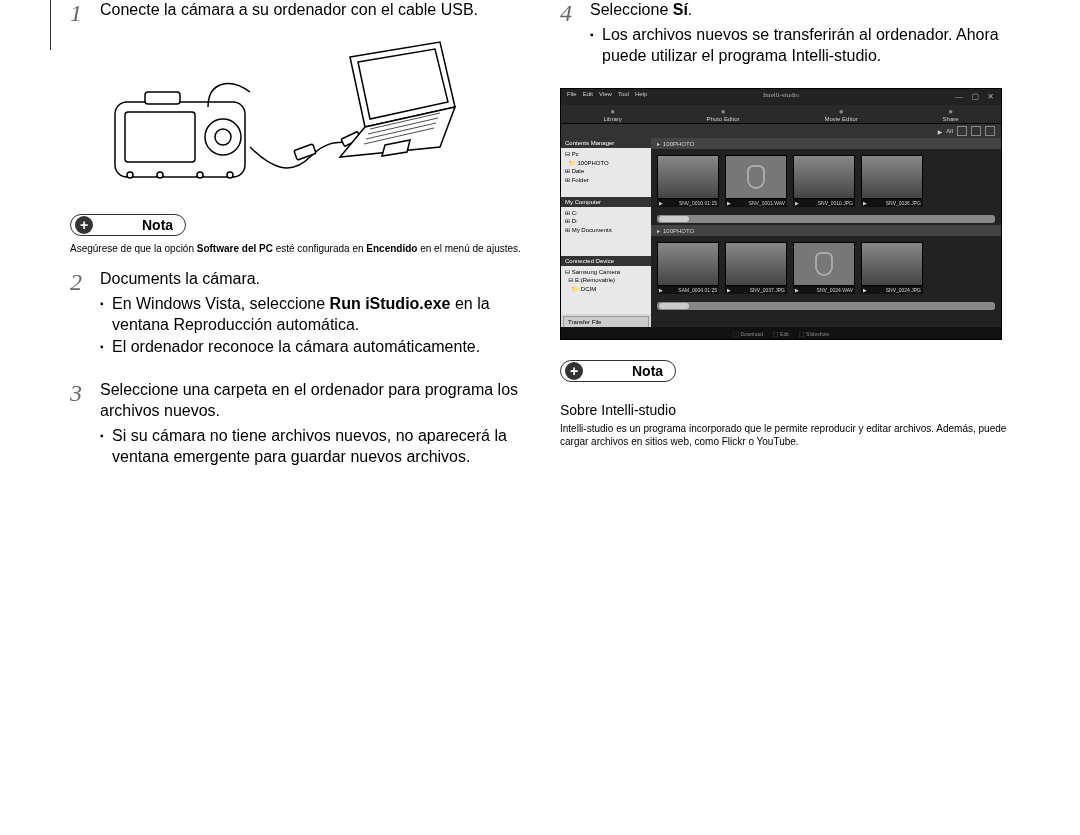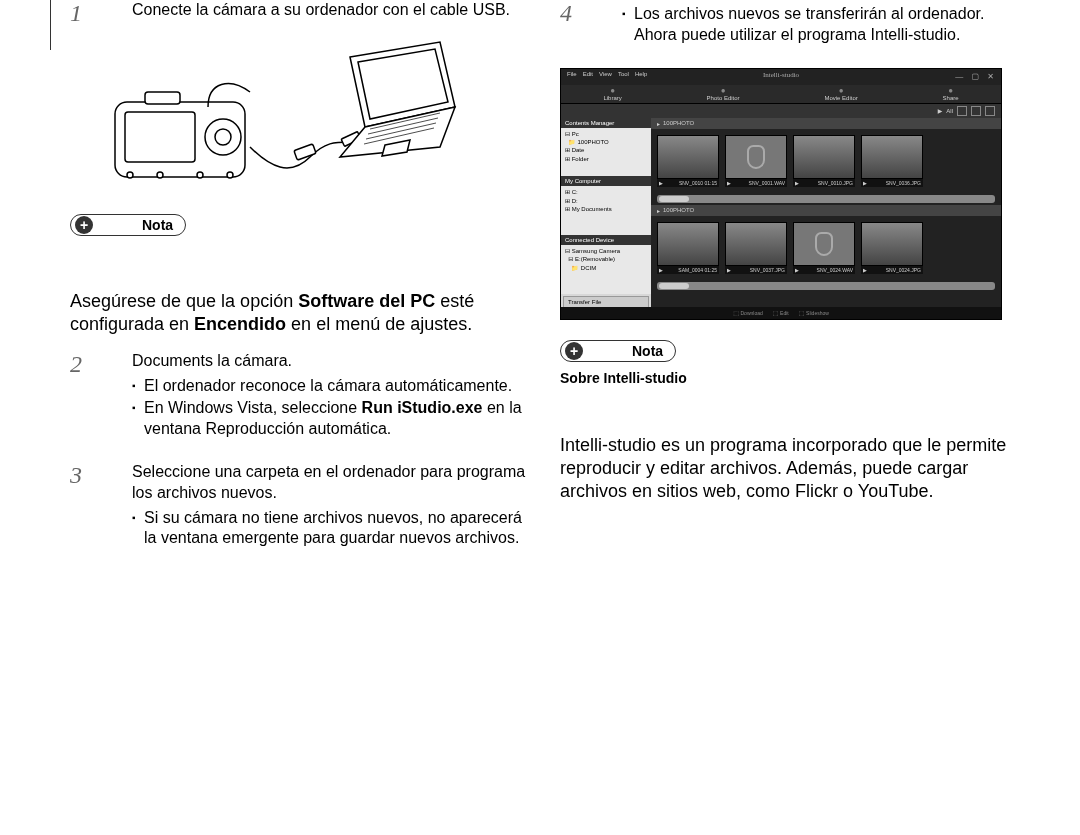--- a/index.html
+++ b/index.html
@@ -45,21 +45,20 @@
     font-family: Georgia, 'Times New Roman', serif;
     font-style: italic;
     font-size: 24px;
     color: #666;
     width: 30px;
     flex-shrink: 0;
   }
   .step-text {
     font-size: 16px;
     line-height: 1.3;
-    margin-left: 32px;
   }
   .figure {
     margin: 10px 0 10px 30px;
   }
   .nota-badge {
     display: inline-flex;
     align-items: center;
     border: 1.5px solid #333;
     border-radius: 14px;
     padding: 1px 12px 1px 4px;
@@ -70,25 +69,25 @@
     border-radius: 50%;
     background: #333;
     color: #fff;
     text-align: center;
     line-height: 18px;
     font-size: 14px;
     font-weight: bold;
     margin-right: 6px;
   }
   .nota-label { font-weight: bold; font-size: 14px; padding-left: 43px; }
-  .nota-text { font-size: 18px; line-height: 1.3; margin-left: 0; margin-top: 48px; }
+  .nota-text { font-size: 10px; line-height: 1.3; margin-left: 0; }
   .sublist { list-style: none; padding-left: 0; margin: 4px 0 12px 0; }
   .sublist li { position: relative; padding-left: 12px; font-size: 16px; line-height: 1.3; margin-bottom: 2px; }
   .sublist li::before { content: "▪"; position: absolute; left: 0; font-size: 10px; top: 3px; }
-  .subhead { font-weight: bold; font-size: 14px; margin: 2px 0 4px 0; }
+  .subhead { font-weight: normal; font-size: 14px; margin: 14px 0 4px 0; }
 
   
   .appwin {
     width: 440px; height: 250px;
     background: #000000;
     border: 1px solid #000;
     font-size: 6px;
     color: #ccc;
     margin: 6px 0 12px 0;
     position: relative;
@@ -182,44 +181,47 @@
         <span>Asegúrese de que la opción </span><b>Software del PC</b><span> esté configurada en </span><b>Encendido</b><span> en el menú de ajustes.</span>
       </div>
 
       <div style="height:14px"></div>
 
       <div class="step">
         <div class="step-num">2</div>
         <div class="step-text">
           <div>Documents la cámara.</div>
           <ul class="sublist">
-            <li>El ordenador reconoce la cámara automáticamente.</li>
             <li>
               <span>En Windows Vista, seleccione </span><b>Run iStudio.exe</b><span> en la ventana Reproducción automática.</span>
             </li>
+            <li>El ordenador reconoce la cámara automáticamente.</li>
           </ul>
         </div>
       </div>
 
       <div class="step">
         <div class="step-num">3</div>
         <div class="step-text">
           <div>Seleccione una carpeta en el ordenador para programa los archivos nuevos.</div>
           <ul class="sublist">
             <li>Si su cámara no tiene archivos nuevos, no aparecerá la ventana emergente para guardar nuevos archivos.</li>
           </ul>
         </div>
       </div>
     </div>
 
     <div class="col">
 
       <div class="step">
         <div class="step-num">4</div>
         <div class="step-text">
+          <div>
+            <span>Seleccione </span><b>Sí</b><span>.</span>
+          </div>
           <ul class="sublist">
             <li>Los archivos nuevos se transferirán al ordenador. Ahora puede utilizar el programa Intelli-studio.</li>
           </ul>
         </div>
       </div>
 
       
       <div class="appwin">
         <div class="menubar">
           <span>File</span>

